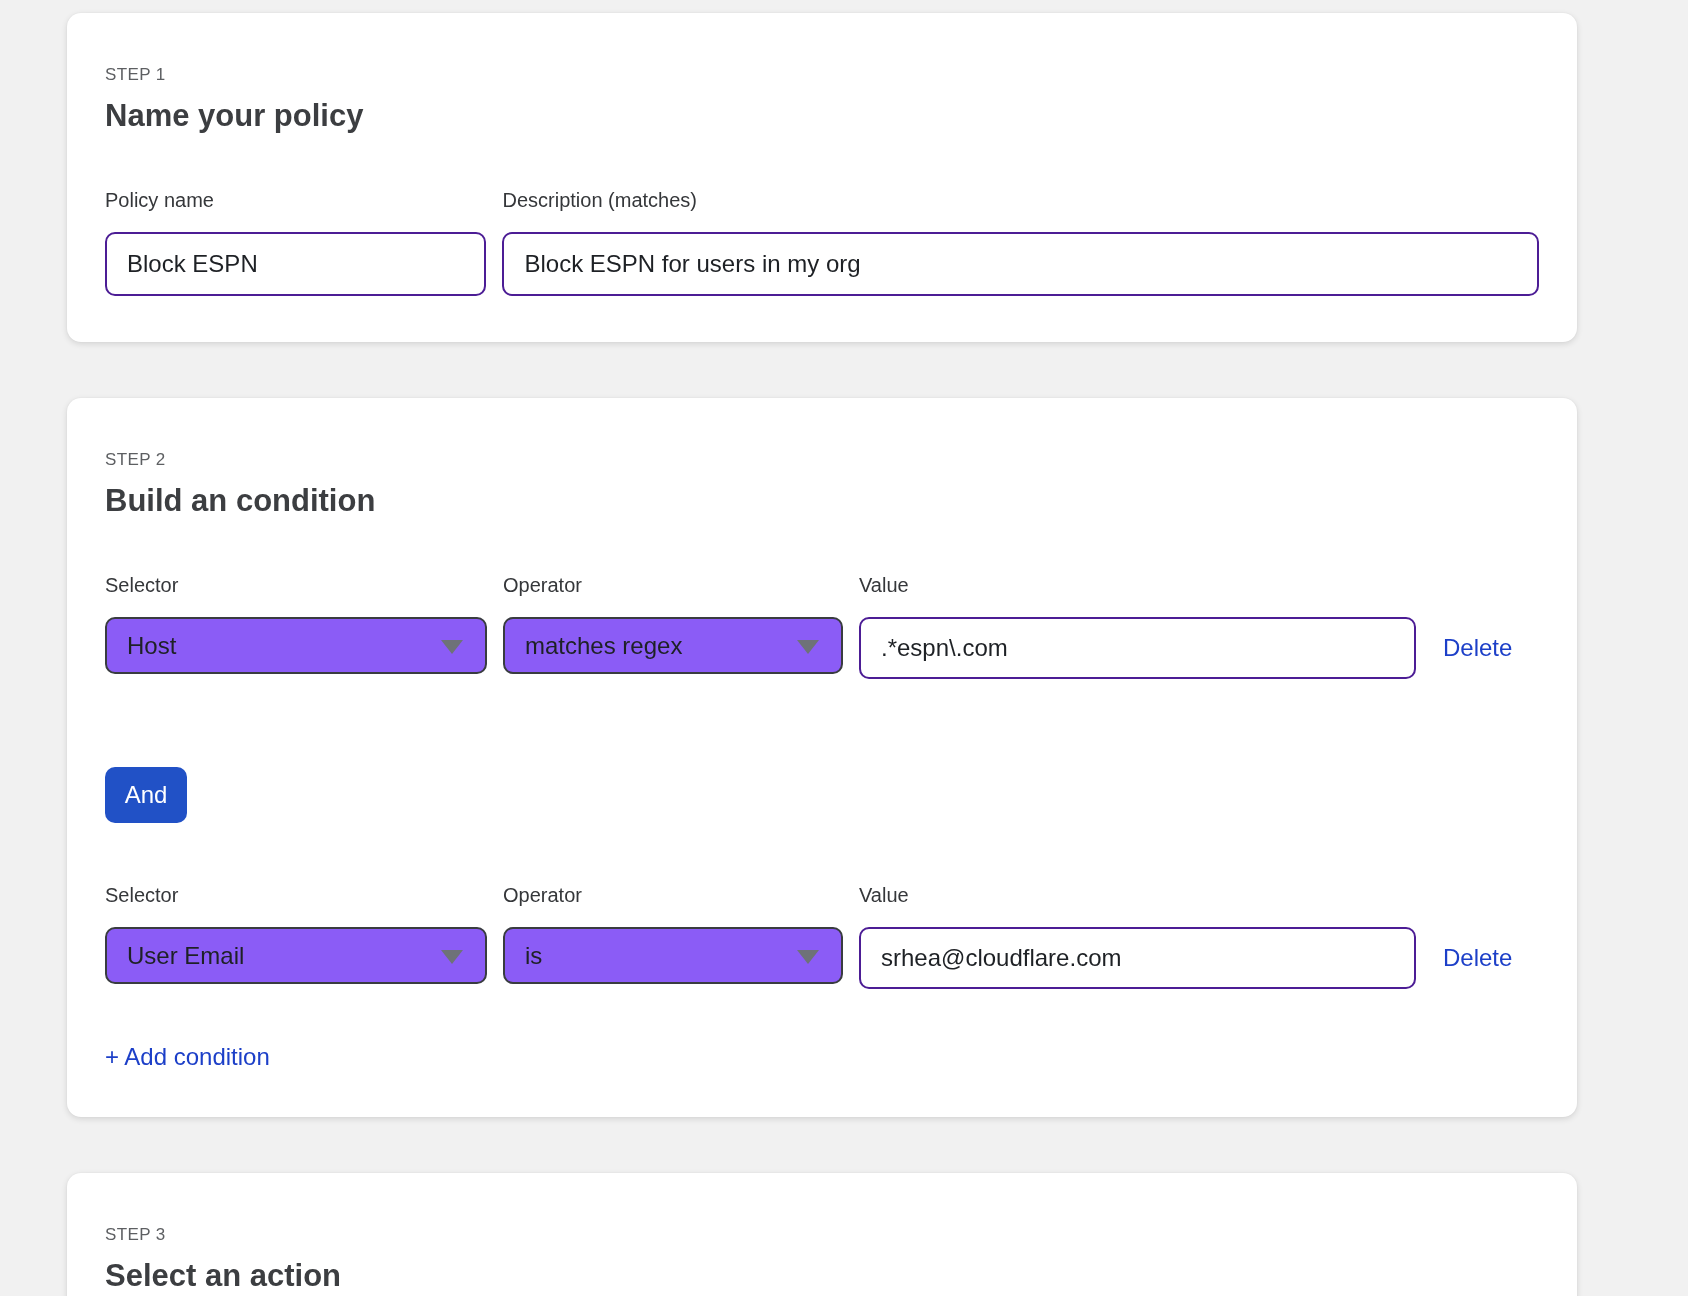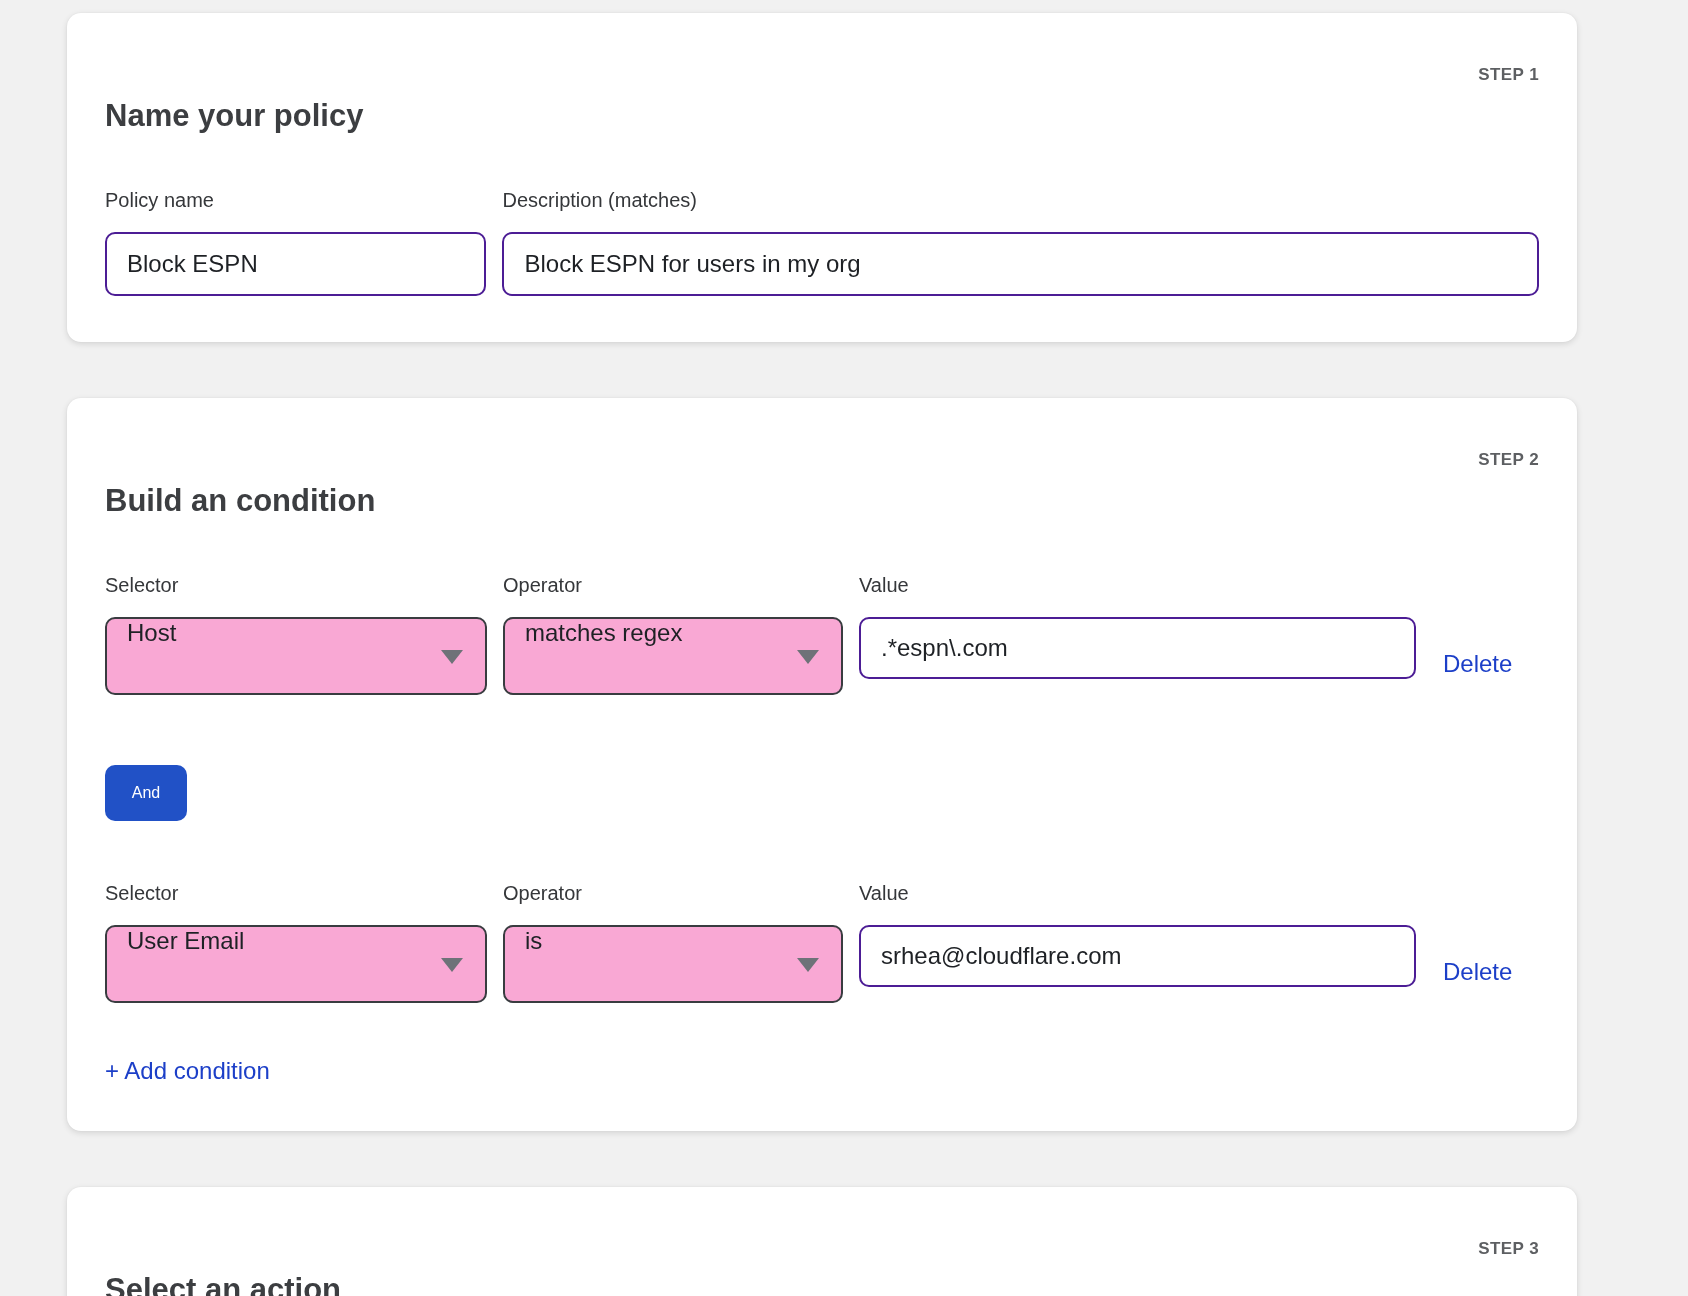--- a/index.html
+++ b/index.html
@@ -19,25 +19,24 @@
     gap: 56px;
   }
   .card {
     background: #ffffff;
     border-radius: 14px;
     box-shadow: 0 2px 6px rgba(0,0,0,0.12), 0 0 2px rgba(0,0,0,0.05);
     padding: 52px 38px 46px 38px;
   }
   .step-label {
     font-size: 17px;
-    font-weight: bold;
+    font-weight: normal;
     letter-spacing: 0.4px;
     color: #5d5f62;
     text-transform: uppercase;
-    text-align: right;
   }
   .card-title {
     margin-top: 13px;
     font-size: 31px;
     font-weight: bold;
     color: #3c3e41;
     line-height: 36px;
   }
   .fields-row {
     display: flex;
@@ -58,26 +57,26 @@
     background: #ffffff;
     font-family: inherit;
     font-size: 24px;
     color: #1e2125;
     padding: 0 20px;
     outline: none;
     width: 100%;
   }
   .dropdown {
     position: relative;
-    height: 78px;
+    height: 57px;
     border: 2px solid #393c40;
     border-radius: 10px;
-    background: #f9a8d4;
+    background: #8b5cf6;
     display: flex;
-    align-items: flex-start;
+    align-items: center;
     padding: 0 58px 0 20px;
     font-size: 24px;
     color: #1e2125;
     cursor: pointer;
   }
   .chevron {
     position: absolute;
     right: 22px;
     top: 50%;
     margin-top: -6px;
@@ -98,29 +97,29 @@
     cursor: pointer;
   }
   .delete-link {
     align-self: flex-end;
     margin-bottom: 17px;
     margin-left: 11px;
     line-height: 28px;
     text-align: center;
   }
   .and-button {
-    margin-top: 70px;
+    margin-top: 88px;
     width: 82px;
     height: 56px;
     background: #2151c6;
     border: none;
     border-radius: 10px;
     color: #ffffff;
     font-family: inherit;
-    font-size: 16px;
+    font-size: 24px;
     cursor: pointer;
     display: block;
   }
   .row2 { margin-top: 58px; }
   .add-condition {
     display: inline-block;
     margin-top: 54px;
     line-height: 28px;
   }
   .card-step3 { height: 300px; }

